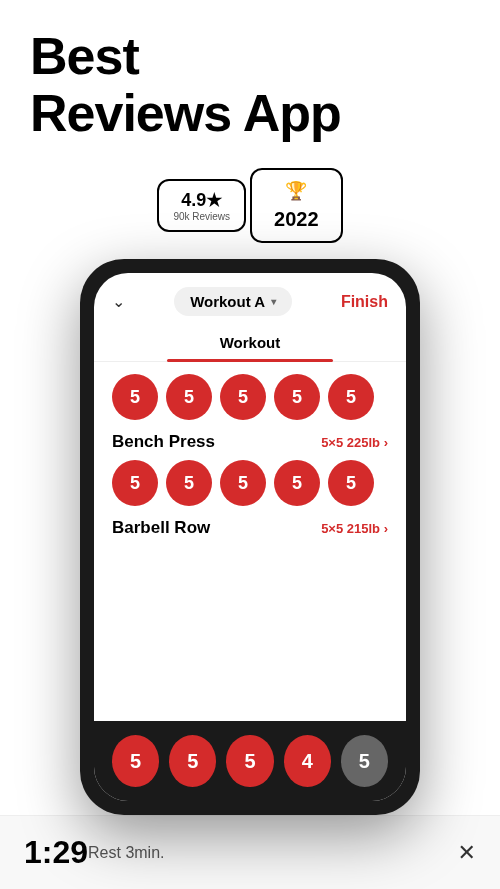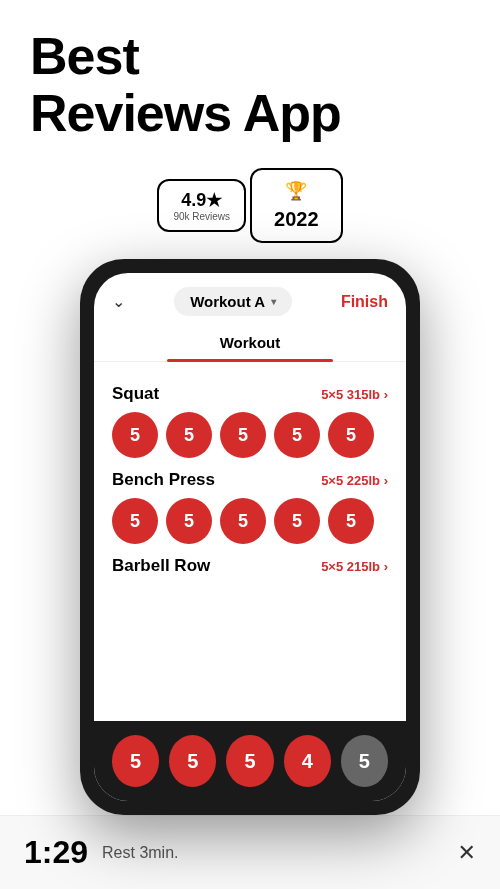--- a/index.html
+++ b/index.html
@@ -130,21 +130,21 @@
       font-size: 16px;
       font-weight: 700;
       color: #d42b2b;
     }
 
     
     .tabs {
       display: flex;
       padding: 0 18px;
       border-bottom: 1px solid #eee;
-      margin-bottom: 16px;
+      margin-bottom: 6px;
     }
     .tab {
       flex: 1;
       text-align: center;
       padding: 10px 0 10px;
       font-size: 15px;
       font-weight: 600;
       color: #999;
       position: relative;
     }
@@ -237,21 +237,20 @@
       border-top: 1px solid #eee;
       padding: 18px 24px;
       display: flex;
       align-items: center;
       justify-content: space-between;
       width: 100%;
     }
     .timer-left {
       display: flex;
       align-items: center;
-      gap: 14px;
     }
     .timer-time {
       font-size: 32px;
       font-weight: 700;
       color: #000;
     }
     .timer-label {
       font-size: 16px;
       color: #555;
       font-weight: 400;
@@ -297,24 +296,20 @@
     </div>
 
     <div class="tabs">
       <div class="tab active">
         <span>Workout</span>
       </div>
     </div>
 
     <div class="exercise-section">
 
-      <div class="exercise-row">
-        <span class="exercise-name">Squat</span>
-        <span class="exercise-meta">5×5 315lb ›</span>
-      </div>
       <div class="sets-row">
         <div class="set-circle">
             <span>5</span>
           </div>
         <div class="set-circle">
             <span>5</span>
           </div>
         <div class="set-circle">
             <span>5</span>
           </div>

